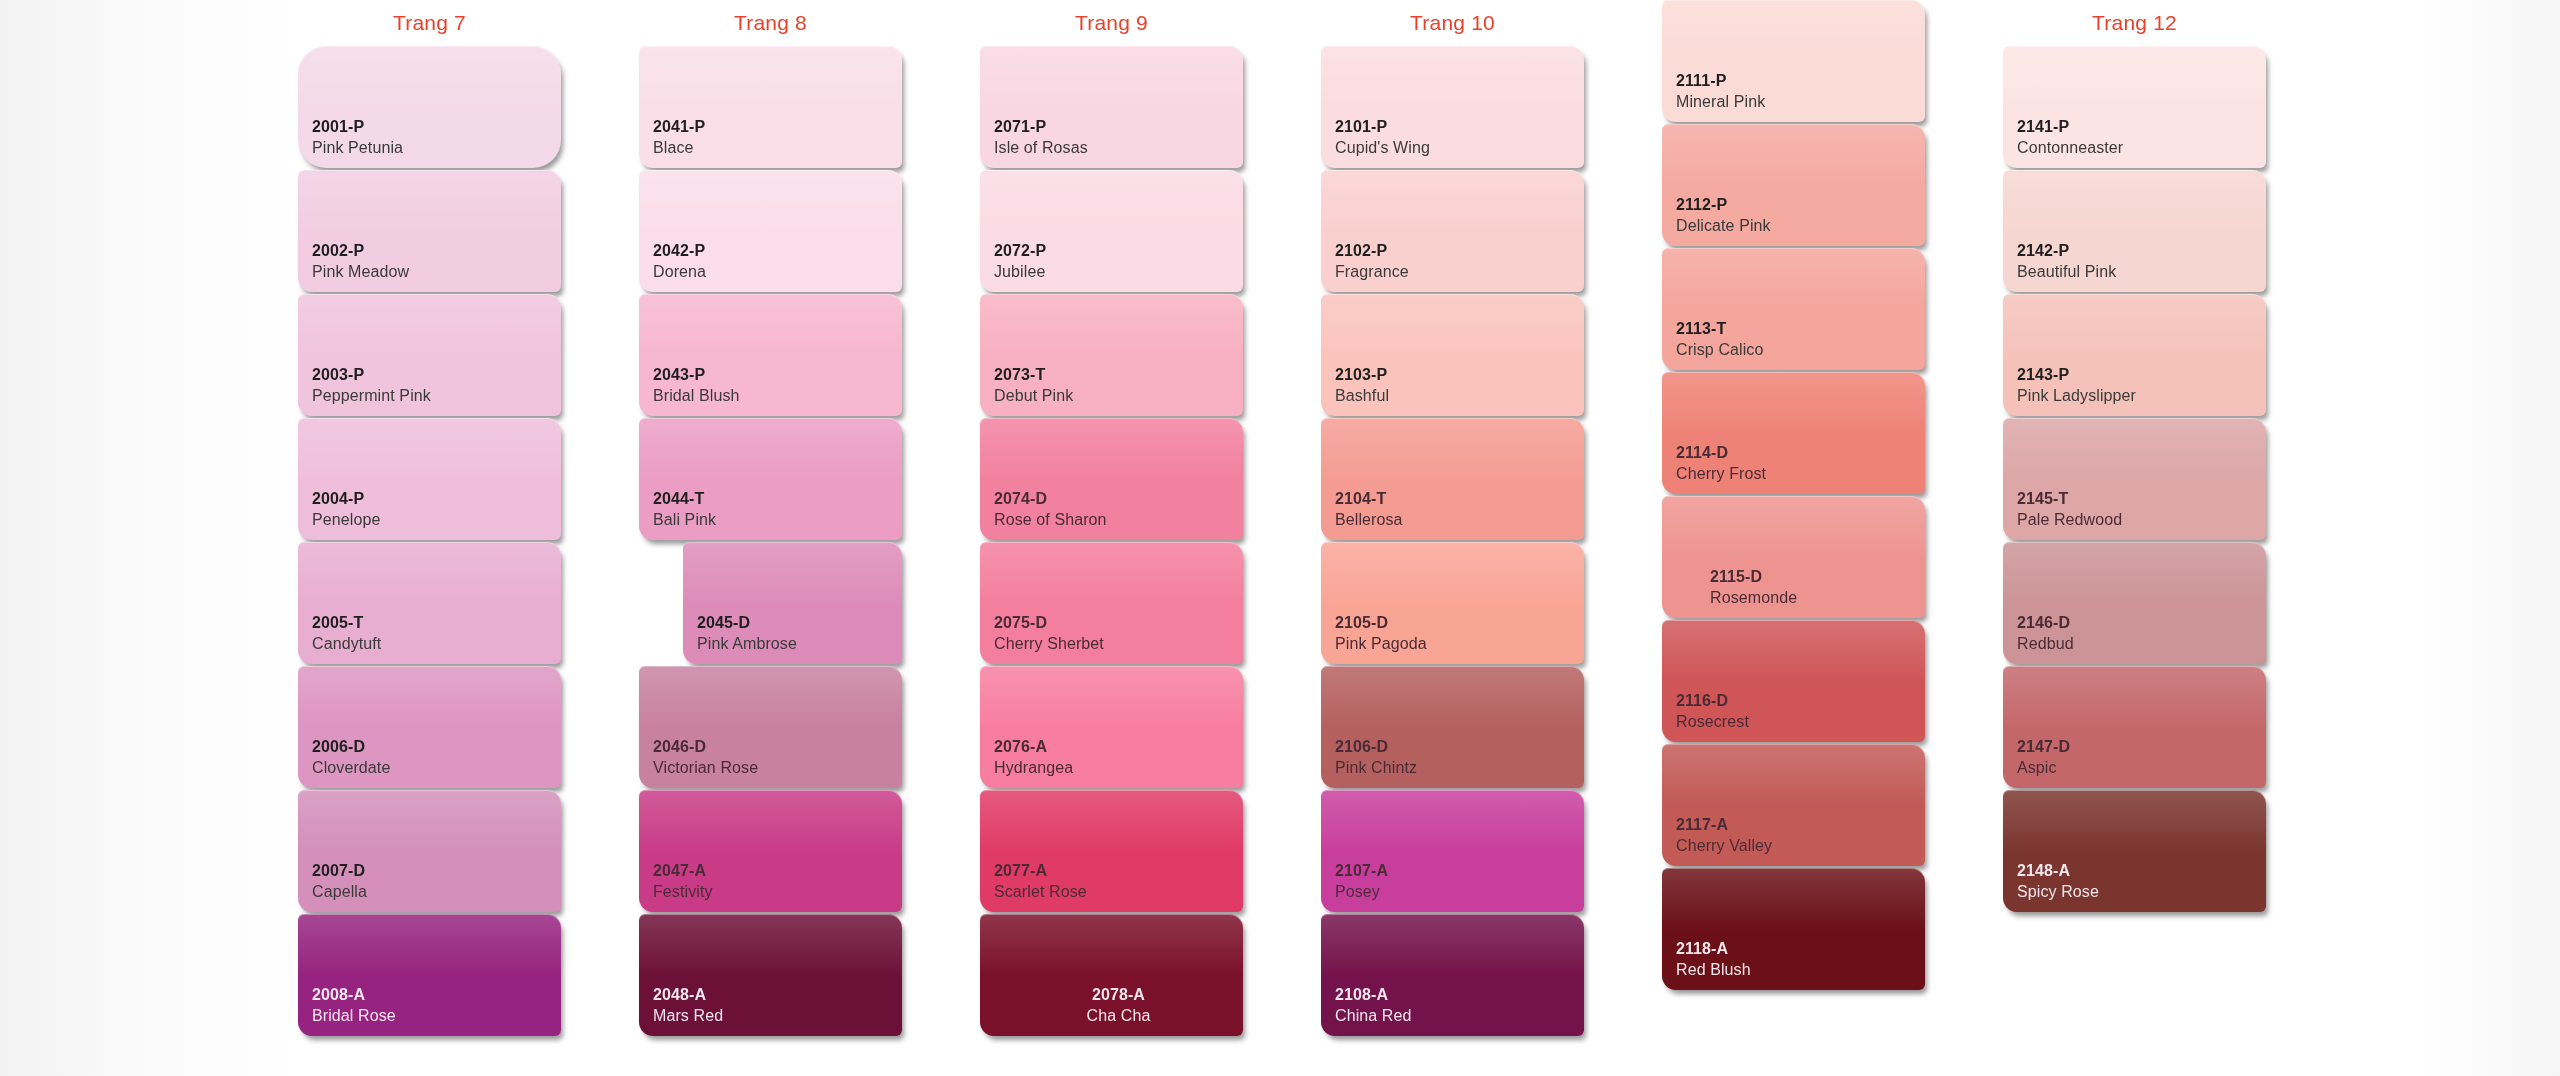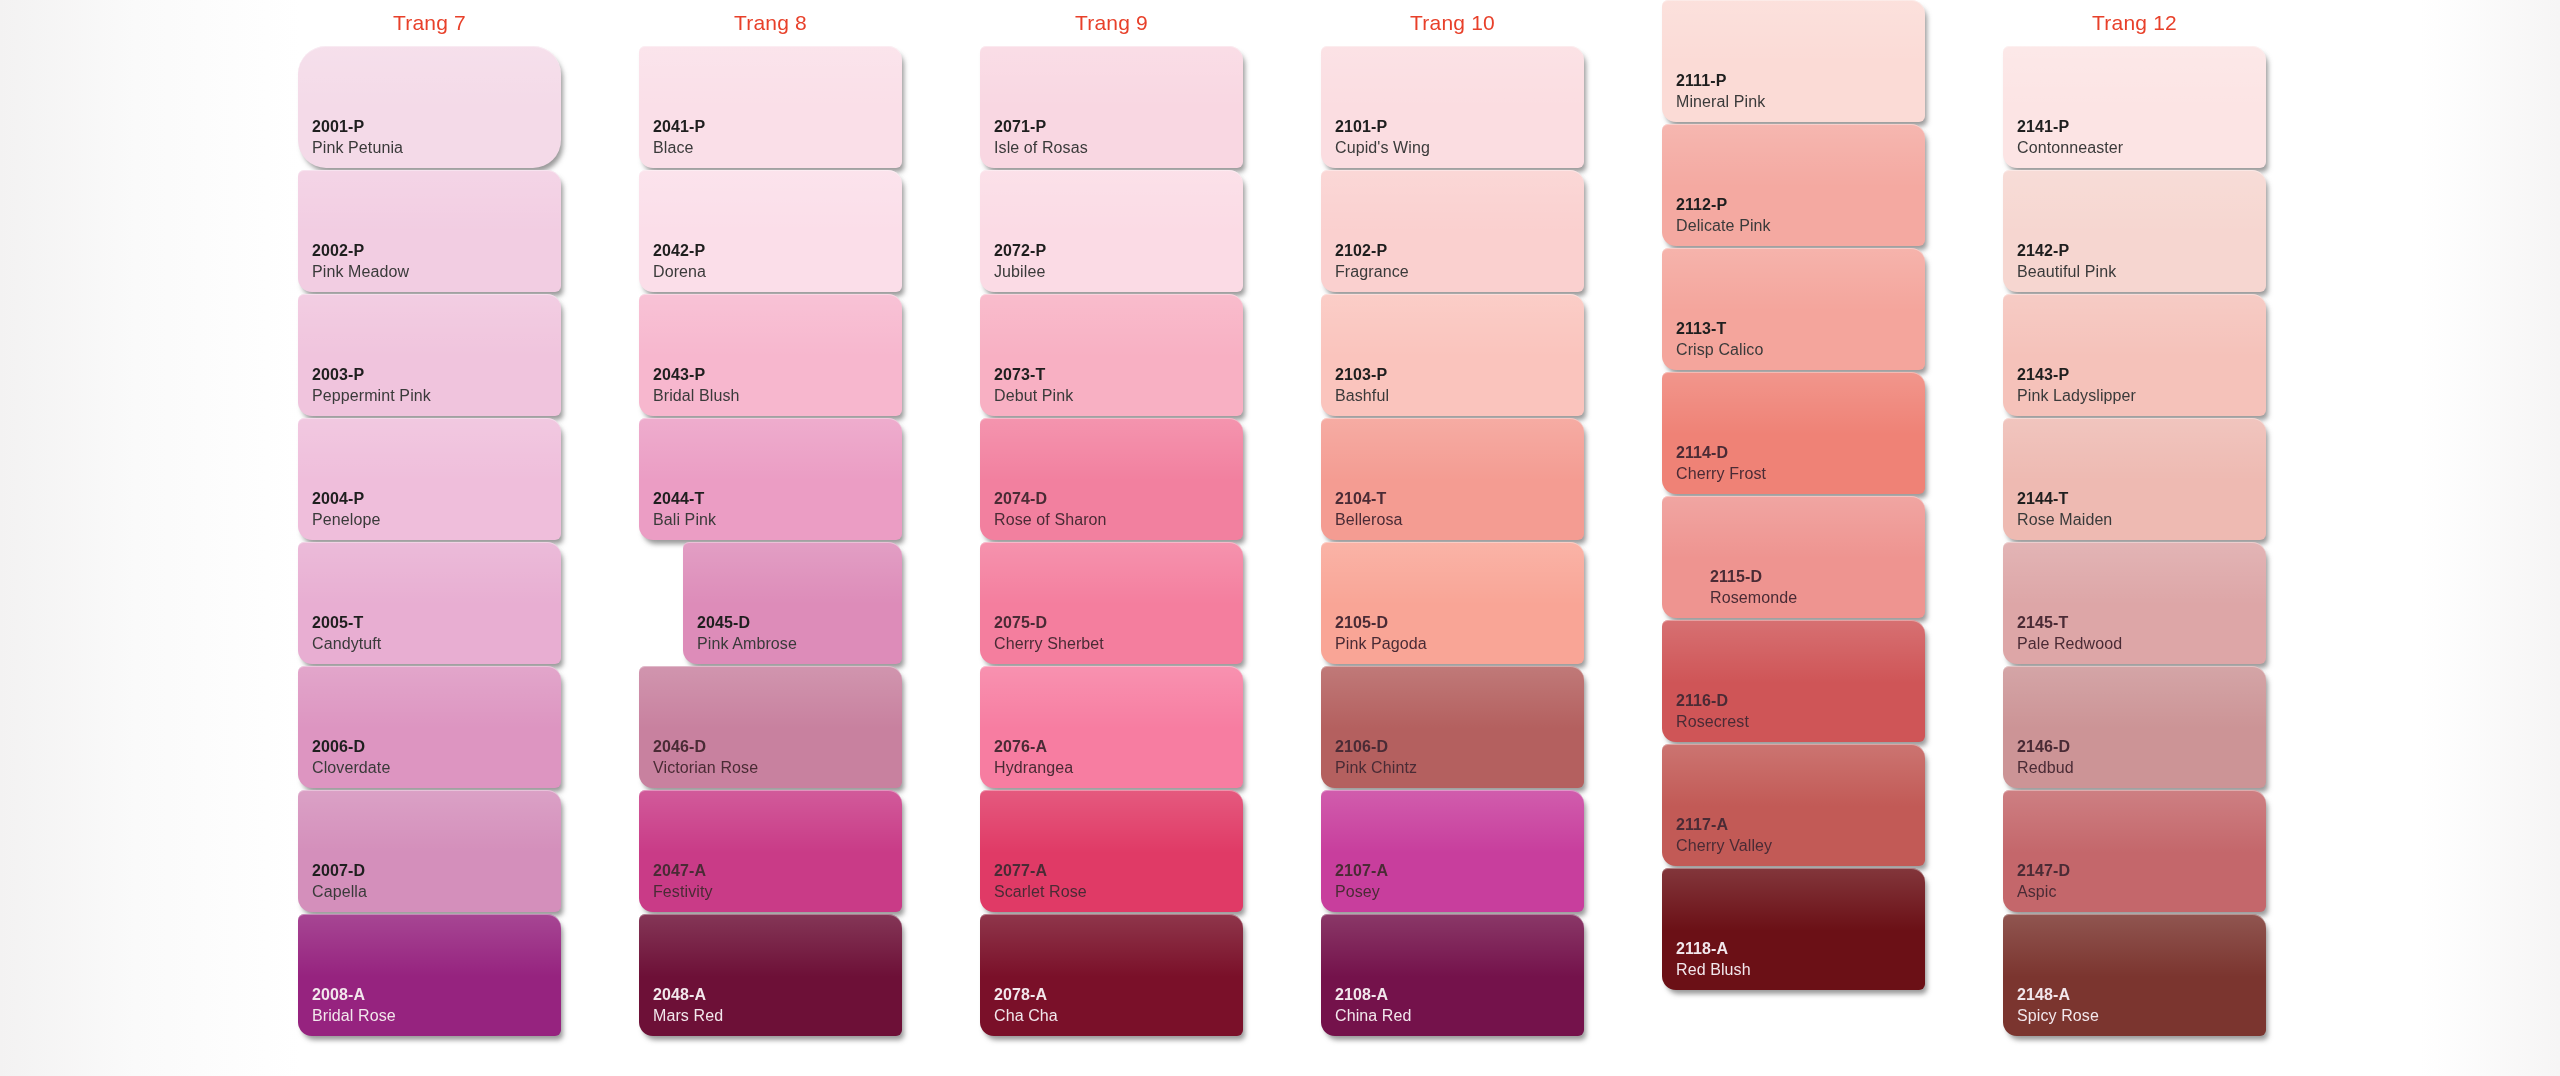--- a/index.html
+++ b/index.html
@@ -224,21 +224,21 @@
             <div class="swatch-name">Cherry Sherbet</div>
           </div>
           <div class="swatch tone-mid" style="background: rgb(247, 125, 161);">
             <div class="swatch-code">2076-A</div>
             <div class="swatch-name">Hydrangea</div>
           </div>
           <div class="swatch tone-mid" style="background: rgb(224, 58, 102);">
             <div class="swatch-code">2077-A</div>
             <div class="swatch-name">Scarlet Rose</div>
           </div>
-          <div class="swatch tone-dark" style="background: rgb(122, 16, 41);">
+          <div class="swatch tone-dark" style="background: rgb(122, 16, 41); align-items: center;">
             <div class="swatch-code">2078-A</div>
             <div class="swatch-name">Cha Cha</div>
           </div>
         </div>
       </div>
       <div class="column">
         <div class="col-header">Trang 10</div>
         <div class="swatch-stack">
           <div class="swatch tone-light" style="background: rgb(251, 221, 225);">
             <div class="swatch-code">2101-P</div>
@@ -318,24 +318,20 @@
             <div class="swatch-name">Contonneaster</div>
           </div>
           <div class="swatch tone-light" style="background: rgb(246, 214, 208);">
             <div class="swatch-code">2142-P</div>
             <div class="swatch-name">Beautiful Pink</div>
           </div>
           <div class="swatch tone-light" style="background: rgb(245, 194, 186);">
             <div class="swatch-code">2143-P</div>
             <div class="swatch-name">Pink Ladyslipper</div>
           </div>
-          <div class="swatch tone-light" style="background: rgb(238, 186, 178);">
-            <div class="swatch-code">2144-T</div>
-            <div class="swatch-name">Rose Maiden</div>
-          </div>
           <div class="swatch tone-mid" style="background: rgb(221, 166, 167);">
             <div class="swatch-code">2145-T</div>
             <div class="swatch-name">Pale Redwood</div>
           </div>
           <div class="swatch tone-mid" style="background: rgb(204, 148, 150);">
             <div class="swatch-code">2146-D</div>
             <div class="swatch-name">Redbud</div>
           </div>
           <div class="swatch tone-mid" style="background: rgb(196, 103, 107);">
             <div class="swatch-code">2147-D</div>

